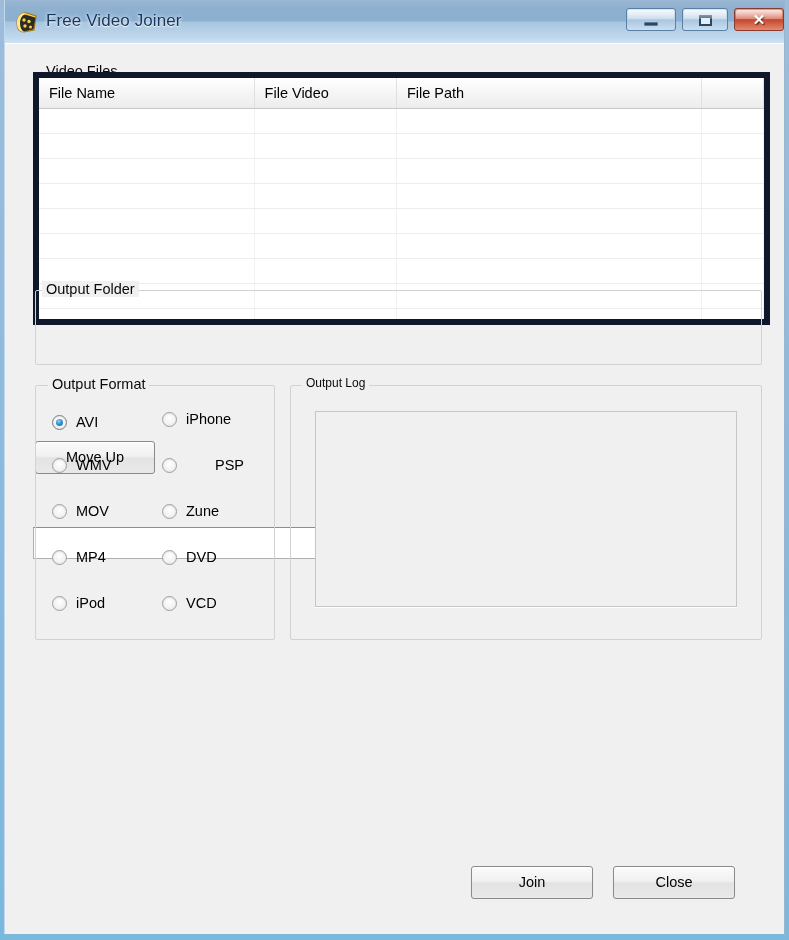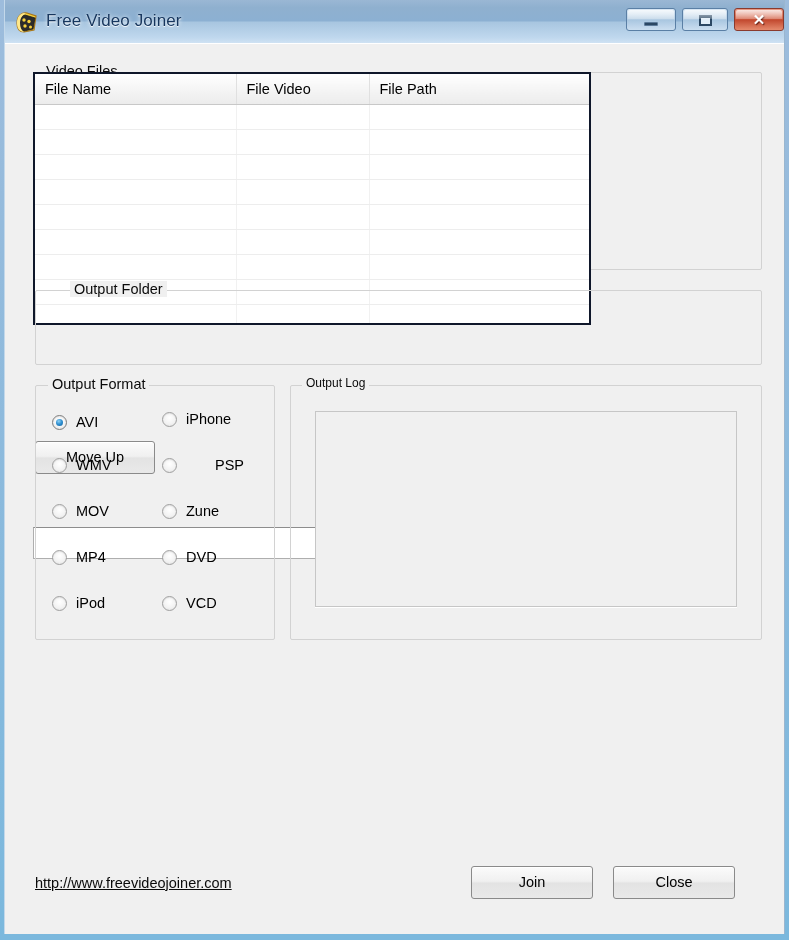--- a/index.html
+++ b/index.html
@@ -145,24 +145,24 @@
 
   #gb-video   { left: 28px; top: 27px;  width: 727px; height: 198px; }
   #gb-output-folder { left: 28px; top: 245px; width: 727px; height: 75px; }
   #gb-format  { left: 28px; top: 340px; width: 240px; height: 255px; }
   #gb-log     { left: 283px; top: 340px; width: 472px; height: 255px; }
 
   
   #table-wrap {
     position: absolute;
     left: 28px; top: 27px;
-    width: 558px; height: 253px;
+    width: 737px; height: 253px;
     box-sizing: border-box;
     background: #ffffff;
-    border: 2px solid #0f172a;
+    border: 6px solid #0f172a;
     overflow: hidden;
   }
   table#file-table {
     width: 100%;
     border-collapse: collapse;
     table-layout: fixed;
   }
   #file-table th {
     height: 30px;
     box-sizing: border-box;
@@ -404,21 +404,21 @@
         </table>
       </div>
 
       <div class="btn" id="btn-move-up">Move Up</div>
       <div class="btn" id="btn-add">Add</div>
       <div class="btn" id="btn-remove">Remove</div>
 
       <fieldset class="groupbox" id="gb-output-folder">
         
       </fieldset>
-      <span class="gb-label" style="position:absolute; left:37px; top:236px; padding:0 4px; background:#f0f0f0; font-size:14.5px; color:#0a0a0a;margin-left:28px;">Output Folder</span>
+      <span class="gb-label" style="position:absolute; left:37px; top:236px; padding:0 4px; background:#f0f0f0; font-size:14.5px; color:#0a0a0a;">Output Folder</span>
 
       <input id="output-folder-input" type="text" placeholder="" style="">
       <div class="btn" id="btn-select">Select</div>
 
       <fieldset class="groupbox" id="gb-format">
         
       </fieldset>
       <span class="gb-label" style="position:absolute; left:43px; top:331px; padding:0 4px; background:#f0f0f0; font-size:14.5px; color:#0a0a0a;">Output Format</span>
 
       <div id="format-radios">
@@ -464,19 +464,18 @@
           </div>
         </div>
 
       <fieldset class="groupbox" id="gb-log">
         
       </fieldset>
       <span class="gb-label" style="position:absolute; left:297px; top:331px; padding:0 4px; background:#f0f0f0; font-size:12px; color:#0a0a0a;">Output Log</span>
 
       <div id="log-box"></div>
 
-      <a id="site-link" href="#">http://www.freevideojoiner.com</a>
       <div class="btn" id="btn-join">Join</div>
       <div class="btn" id="btn-close-app">Close</div>
 
     </div>
   </div>
 </div>
 
 </body></html>

